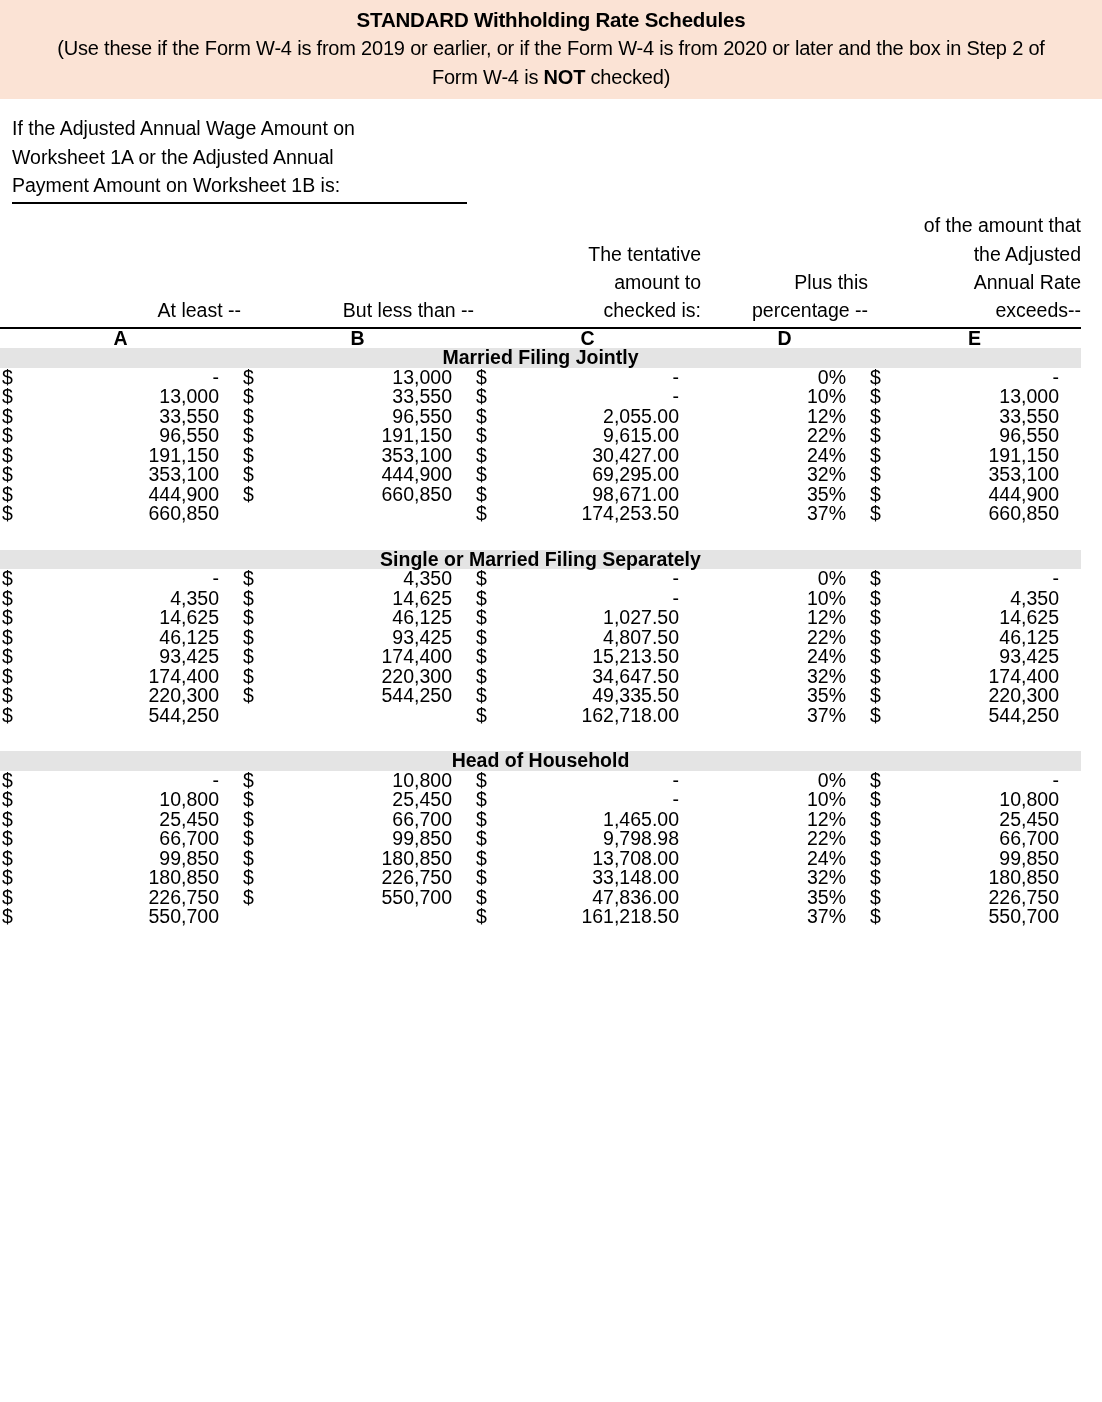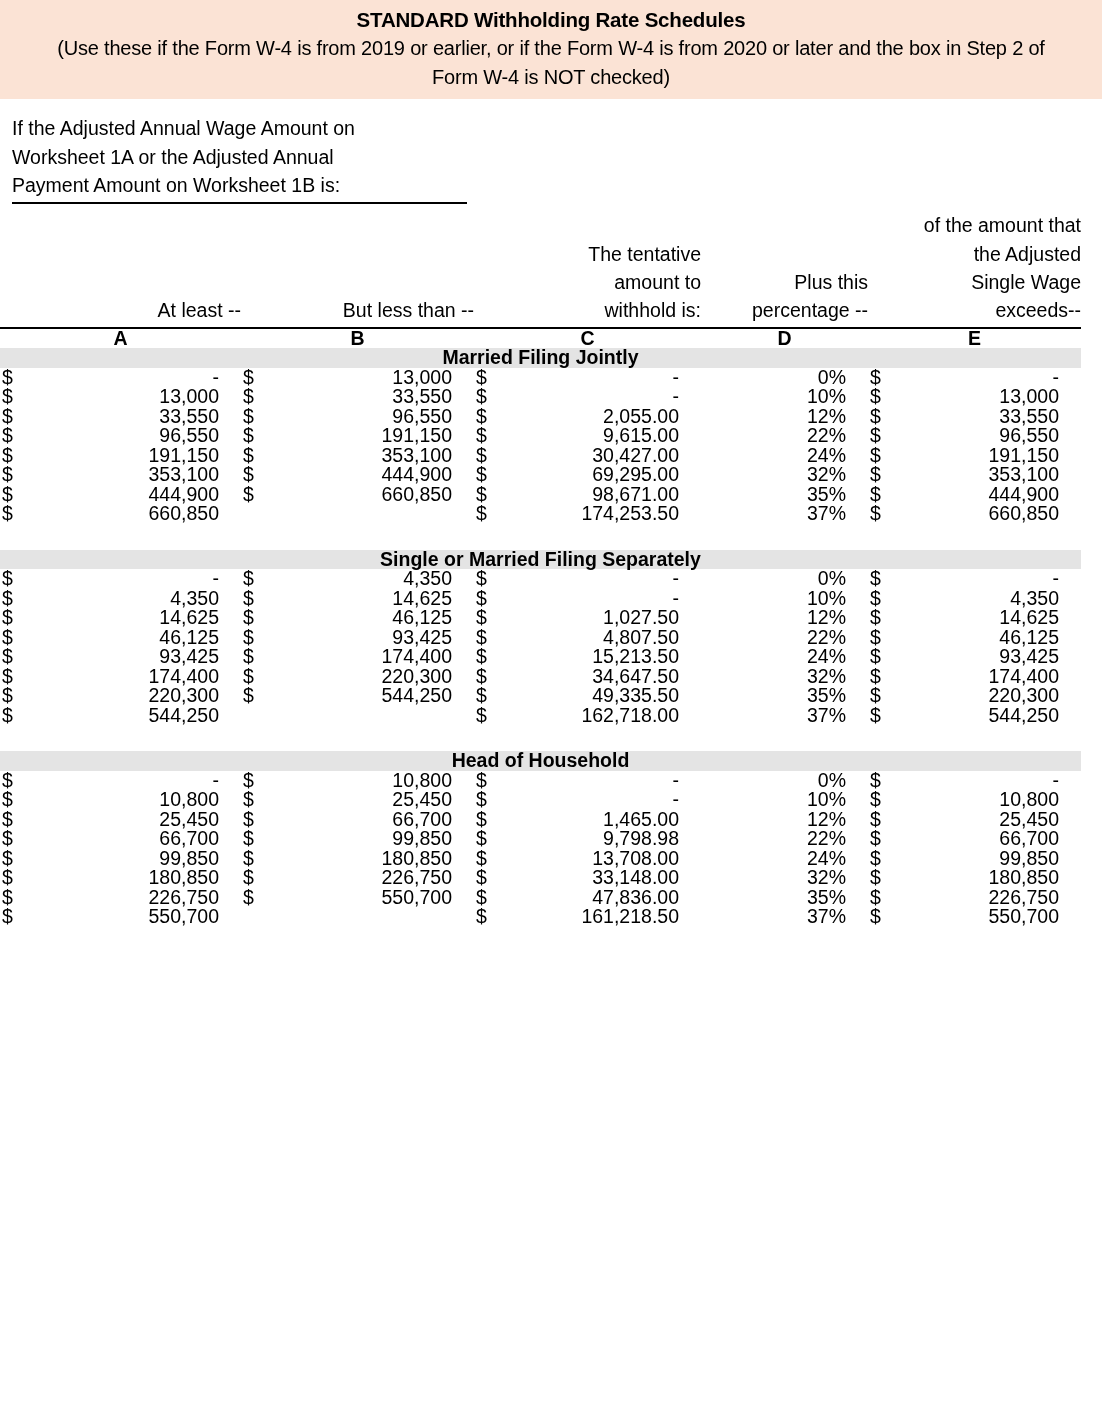--- a/index.html
+++ b/index.html
@@ -34,21 +34,21 @@
     line-height: 1.38;
     letter-spacing: -0.2px;
   }
   .title-sub {
     font-size: 20px;
     font-weight: normal;
     line-height: 1.42;
     letter-spacing: -0.2px;
     padding: 0 18px;
   }
-  .title-sub b { font-weight: normal; }
+  .title-sub b { font-weight: bold; }
 
   
   .intro {
     font-size: 19.5px;
     line-height: 1.46;
     padding: 15px 0 0 12px;
     width: 455px;
     box-sizing: border-box;
   }
   .intro .rule {
@@ -159,30 +159,30 @@
       <tr class="hdr-row">
         <td colspan="2">
           <div class="hdr-text">At least --</div>
         </td>
         <td colspan="2">
           <div class="hdr-text">But less than --</div>
         </td>
         <td colspan="2">
           <div class="hdr-text">The tentative</div>
           <div class="hdr-text">amount to</div>
-          <div class="hdr-text">withhold is:</div>
+          <div class="hdr-text">checked is:</div>
         </td>
         <td>
           <div class="hdr-text">Plus this</div>
           <div class="hdr-text">percentage --</div>
         </td>
         <td colspan="2">
           <div class="hdr-text">of the amount that</div>
           <div class="hdr-text">the Adjusted</div>
-          <div class="hdr-text">Single Wage</div>
+          <div class="hdr-text">Annual Rate</div>
           <div class="hdr-text">exceeds--</div>
         </td>
       </tr>
 
       <tr class="hdr-underline">
         <td colspan="9"></td>
       </tr>
 
       <tr class="letter-row">
         <td colspan="2" class="lc">A</td>

